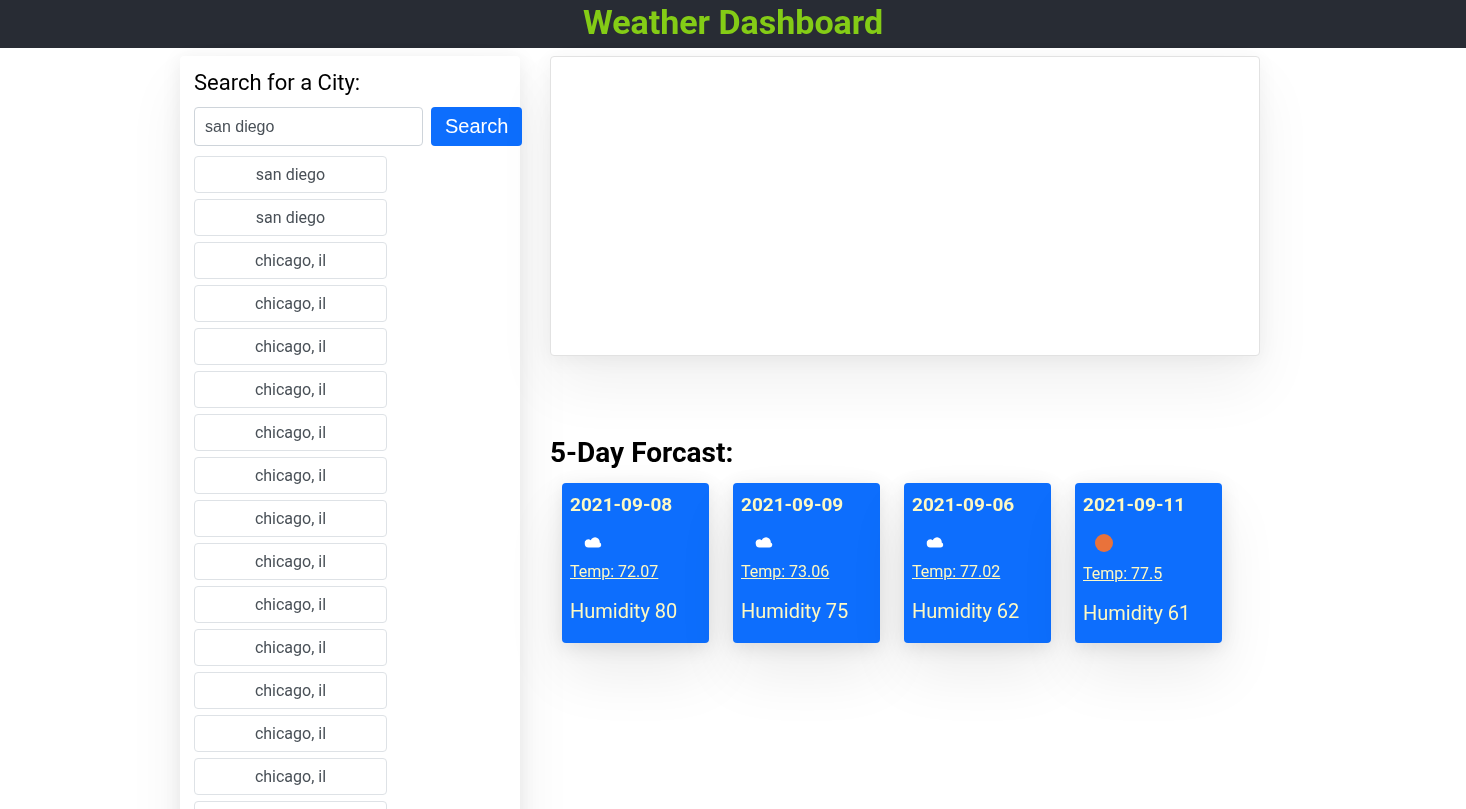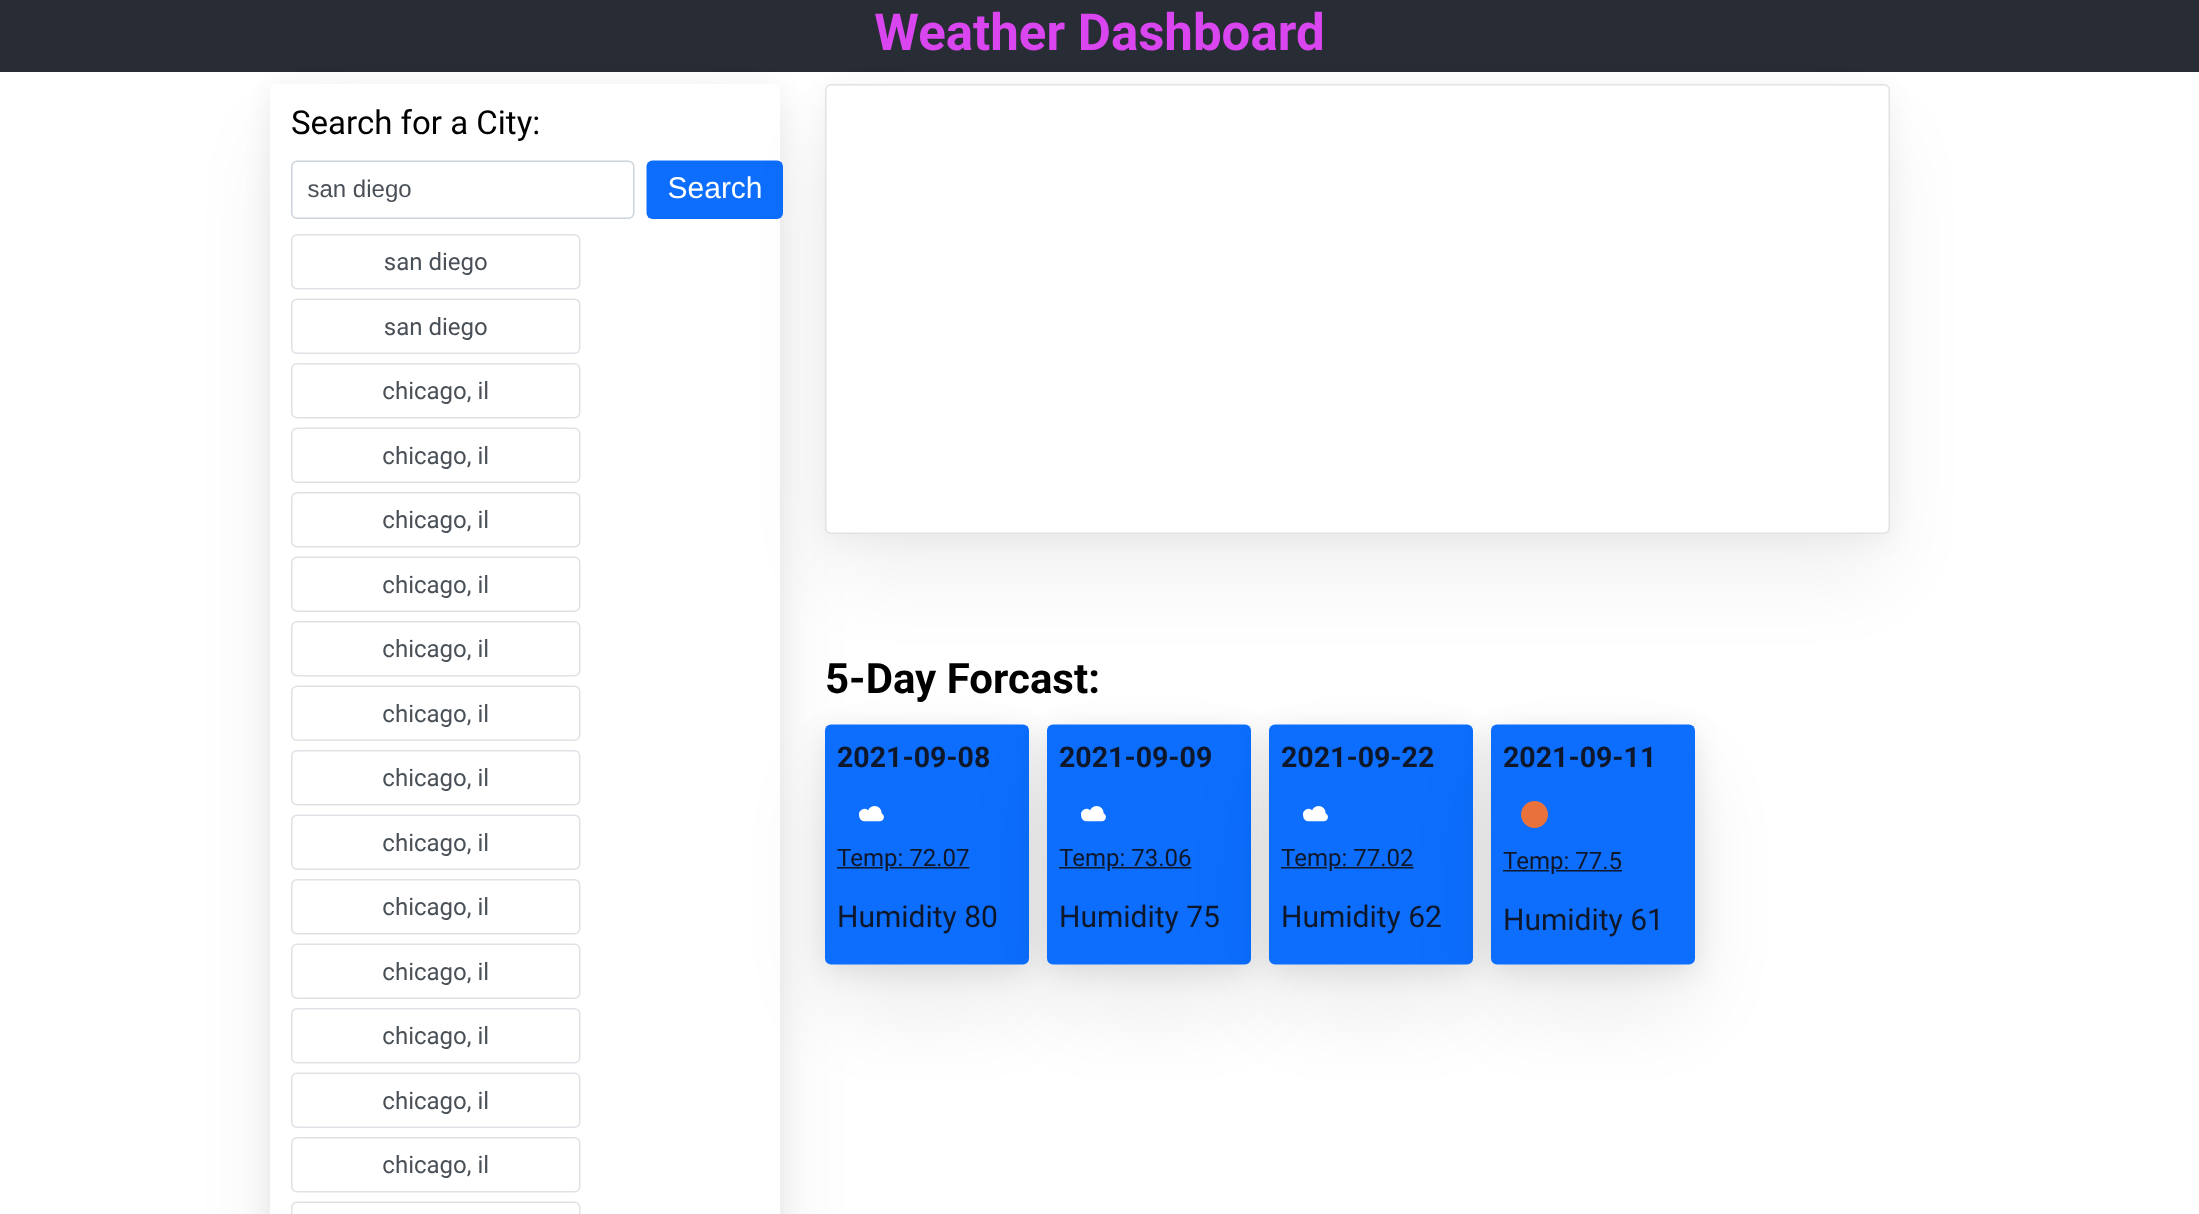--- a/index.html
+++ b/index.html
@@ -6,21 +6,21 @@
       margin: 0;
       padding: 0;
       box-sizing: border-box;
     }
     body {
       font-family: -apple-system, BlinkMacSystemFont, "Segoe UI", Roboto, "Helvetica Neue", Arial, sans-serif;
       background: #fff;
     }
     .header {
       background: #282c34;
-      color: #d946ef;
+      color: #84cc16;
       text-align: center;
       padding: 2px 0 6px 0;
     }
     .header h1 {
       font-size: 34px;
       font-weight: 700;
     }
     .container {
       display: flex;
       gap: 30px;
@@ -93,26 +93,27 @@
     .forecast-title {
       font-size: 28px;
       font-weight: 700;
       margin-bottom: 14px;
     }
     .forecast-row {
       display: flex;
       gap: 12px;
     }
     .forecast-card {
-      width: 136px;
+      width: 147px;
       background: #0d6efd;
-      color: #0f172a;
+      color: #fef9c3;
       border-radius: 4px;
       padding: 10px 8px 18px 8px;
       box-shadow: 0 4px 20px rgba(0,0,0,0.1), 0 30px 60px rgba(0,0,0,0.08);
+      margin-left: 12px;
     }
     .forecast-date {
       font-size: 19px;
       font-weight: 700;
       margin-bottom: 18px;
       white-space: nowrap;
     }
     .forecast-icon {
       margin-bottom: 12px;
       margin-left: 12px;
@@ -195,21 +196,21 @@
             <div class="forecast-date">2021-09-09</div>
             <div class="forecast-icon cloud-icon">
               <svg viewBox="0 0 24 16">
                 <path d="M19 10.5c0-.17-.01-.34-.03-.5A5 5 0 0 0 9.5 6.05 4 4 0 0 0 3 10a4 4 0 0 0 4 4h11a3 3 0 0 0 1-5.83V10.5z" fill="#ffffff"></path>
               </svg>
             </div>
             <div class="forecast-temp">Temp: 73.06</div>
             <div class="forecast-hum">Humidity 75</div>
           </div>
           <div class="forecast-card">
-            <div class="forecast-date">2021-09-22</div>
+            <div class="forecast-date">2021-09-06</div>
             <div class="forecast-icon cloud-icon">
               <svg viewBox="0 0 24 16">
                 <path d="M19 10.5c0-.17-.01-.34-.03-.5A5 5 0 0 0 9.5 6.05 4 4 0 0 0 3 10a4 4 0 0 0 4 4h11a3 3 0 0 0 1-5.83V10.5z" fill="#ffffff"></path>
               </svg>
             </div>
             <div class="forecast-temp">Temp: 77.02</div>
             <div class="forecast-hum">Humidity 62</div>
           </div>
           <div class="forecast-card">
             <div class="forecast-date">2021-09-11</div>

